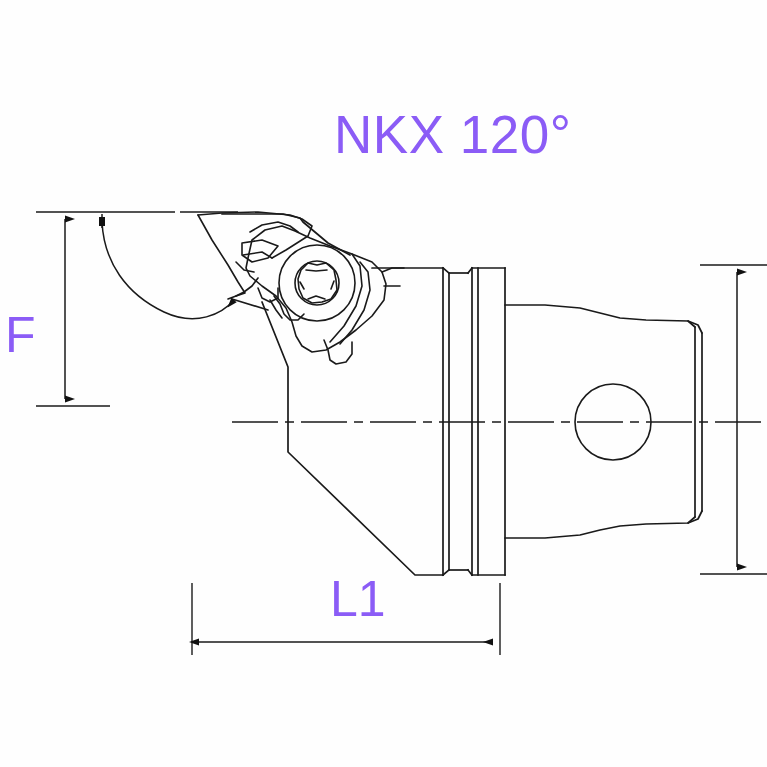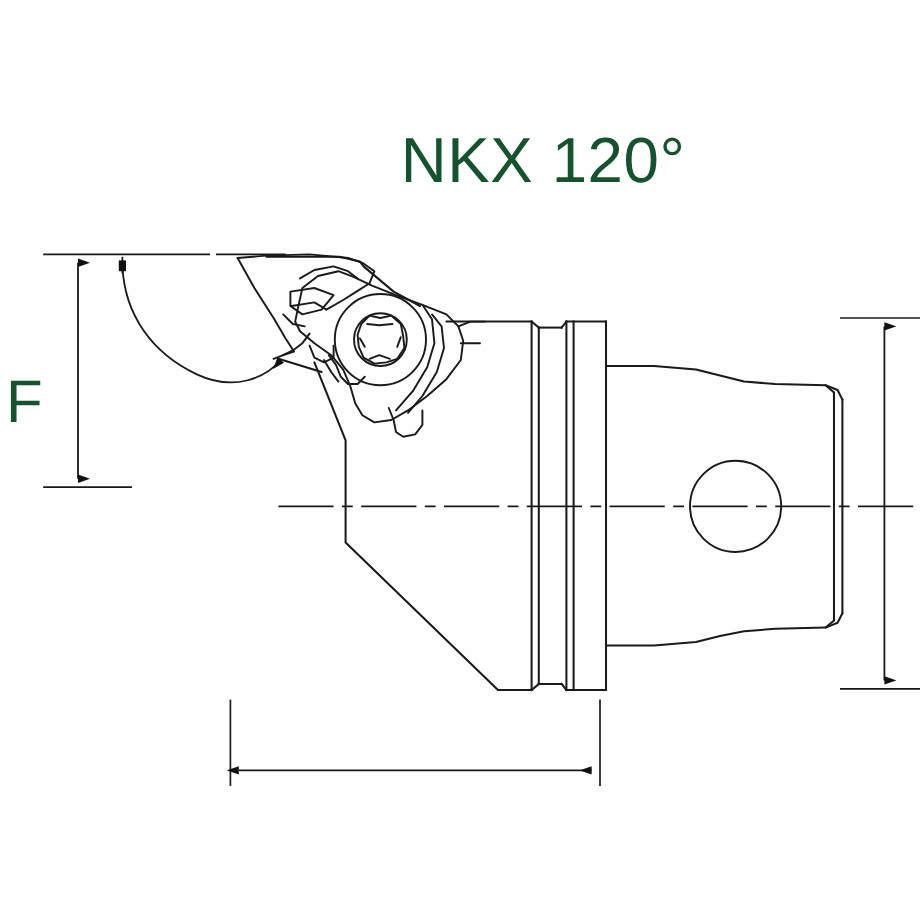--- a/index.html
+++ b/index.html
@@ -22,21 +22,21 @@
     position: absolute;
     left: 0;
     top: 0;
     width: 767px;
     height: 767px;
     display: block;
   }
   .dim-label {
     position: absolute;
     font-family: "Liberation Sans", sans-serif;
-    color: #14532d;
+    color: #8b5cf6;
     white-space: nowrap;
     line-height: 1;
     user-select: none;
   }
   #title-label {
     left: 334px;
     top: 108px;
     font-size: 53px;
     letter-spacing: 0.5px;
   }
@@ -279,14 +279,15 @@
       <line x1="199" y1="642" x2="493" y2="642" stroke-width="1.5" marker-start="url(#arrowSide)" marker-end="url(#arrowSide)"></line>
     </g>
 
   </svg>
 
   <div class="dim-label" id="title-label">NKX 120°</div>
 
 
   <div class="dim-label" id="f-label">F</div>
 
+  <div class="dim-label" id="l1-label">L1</div>
 
 </div>
 
 </body></html>

